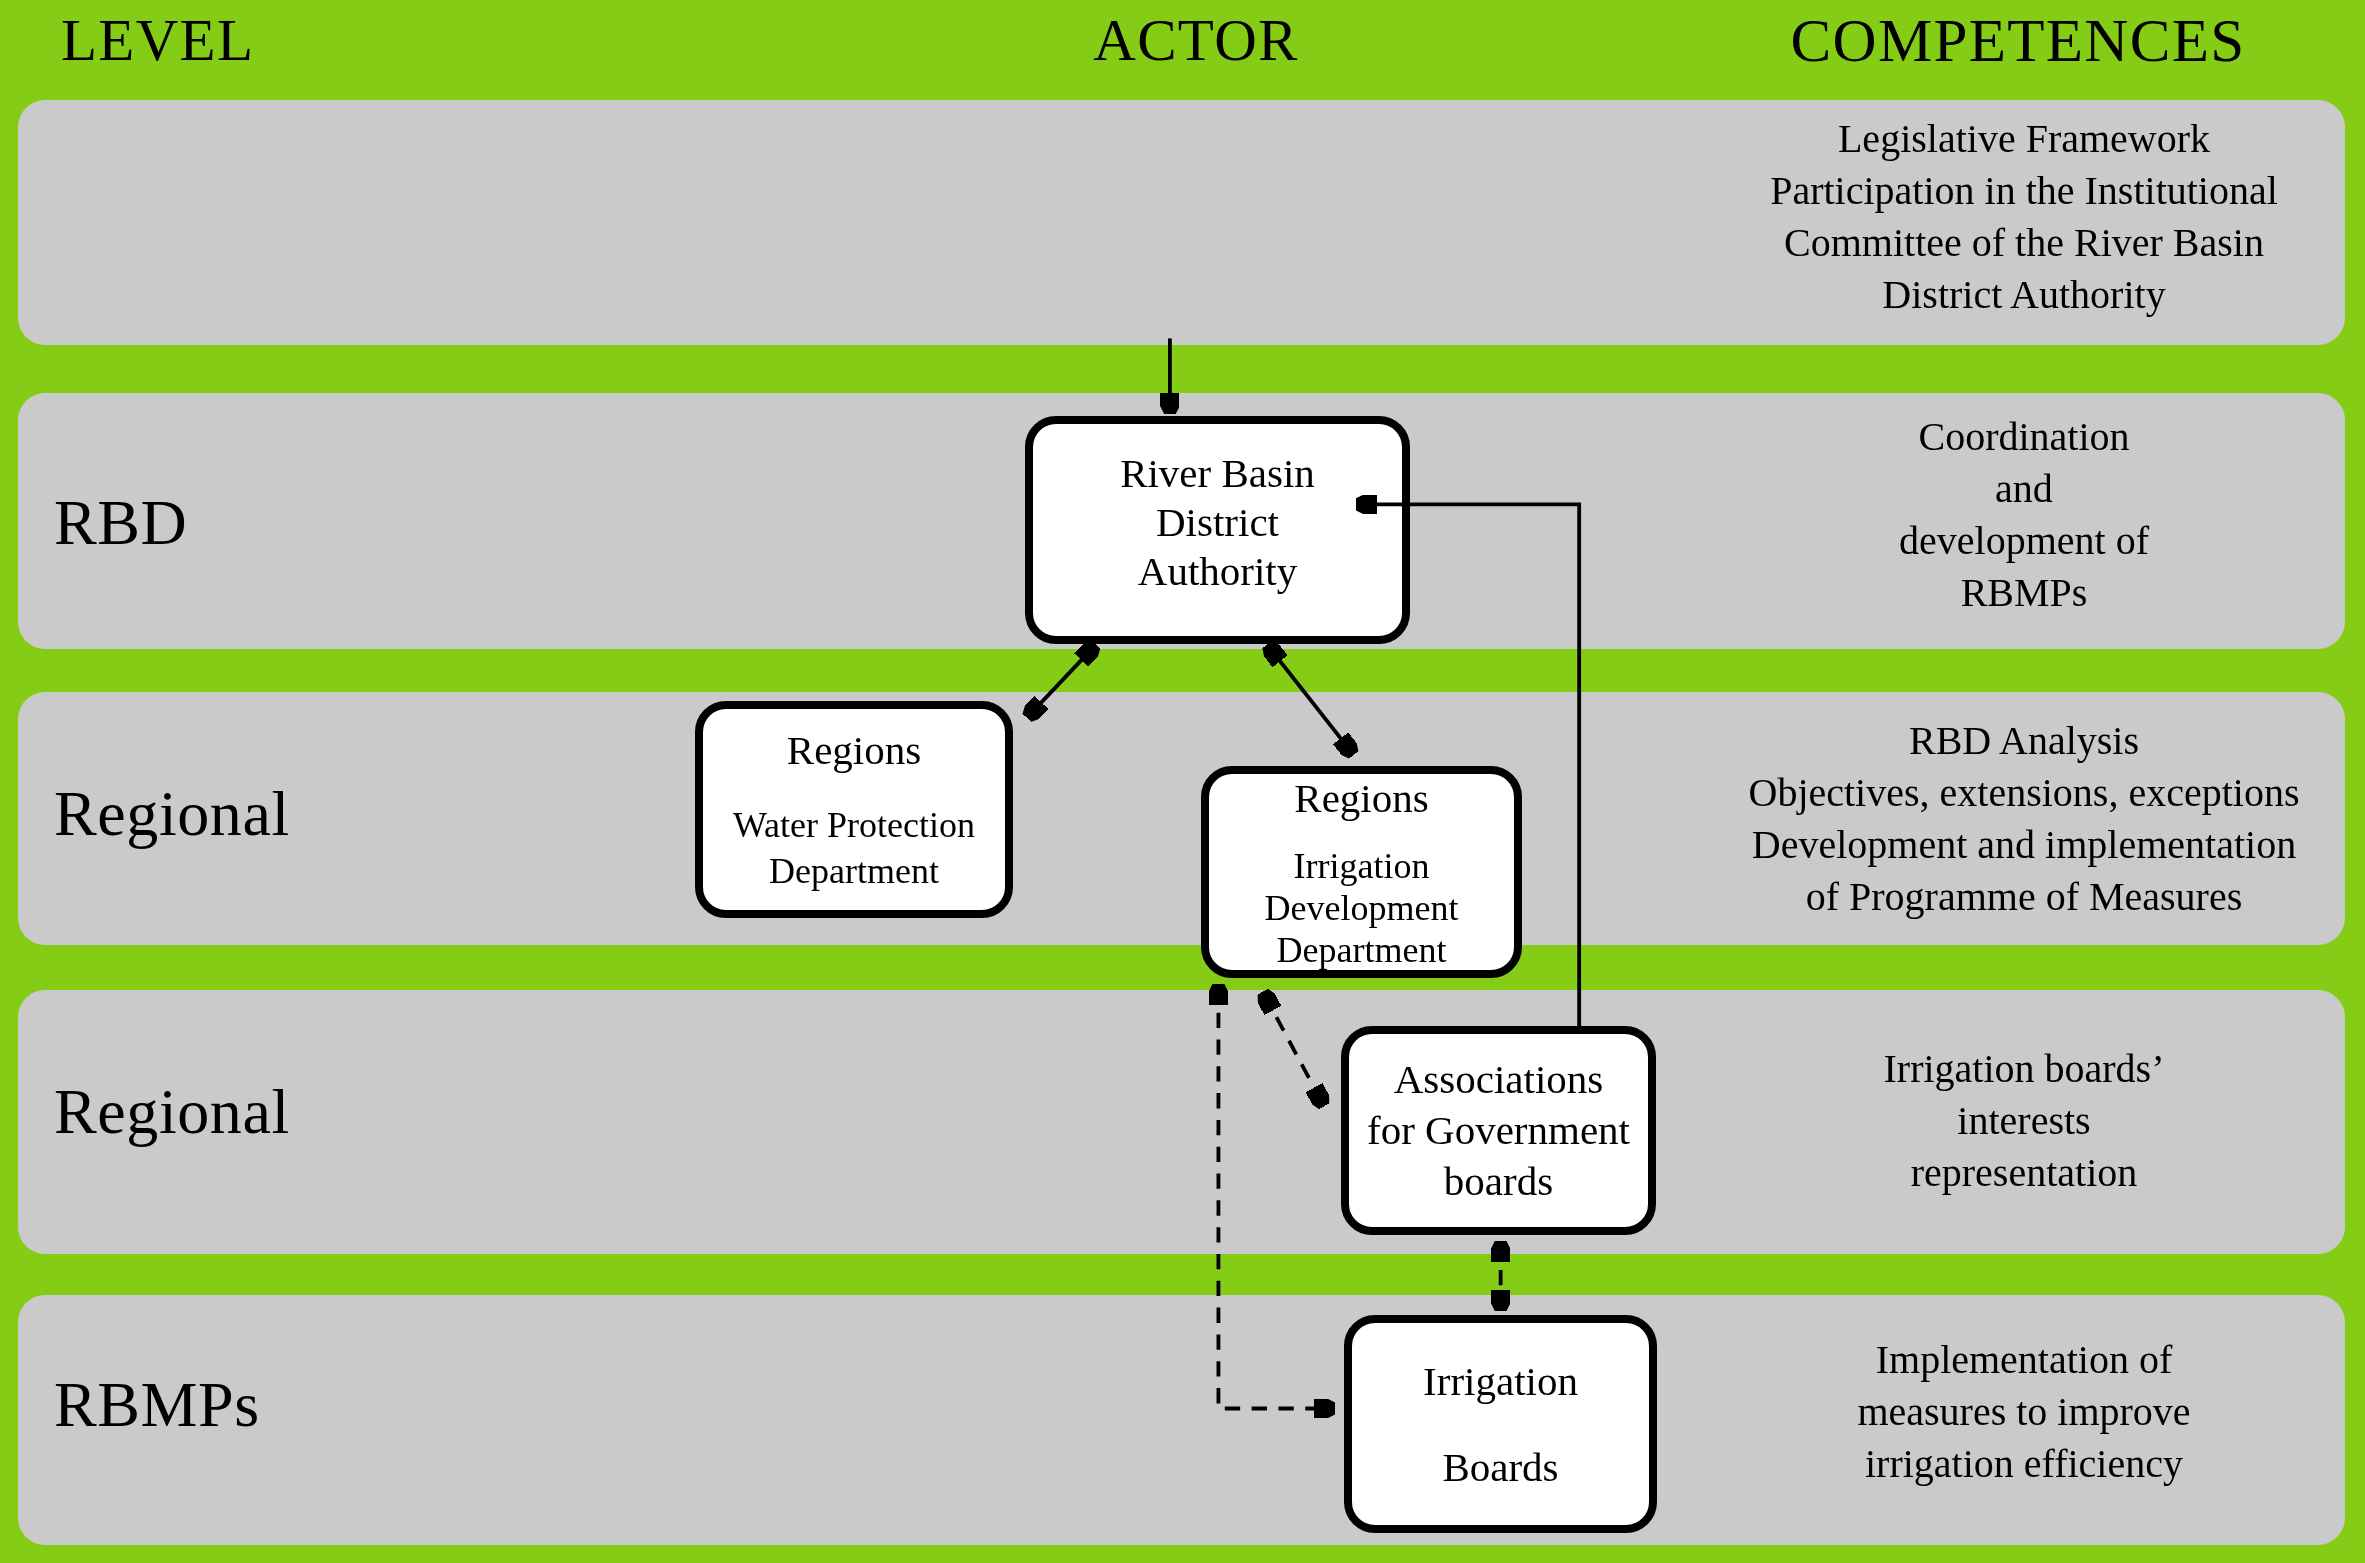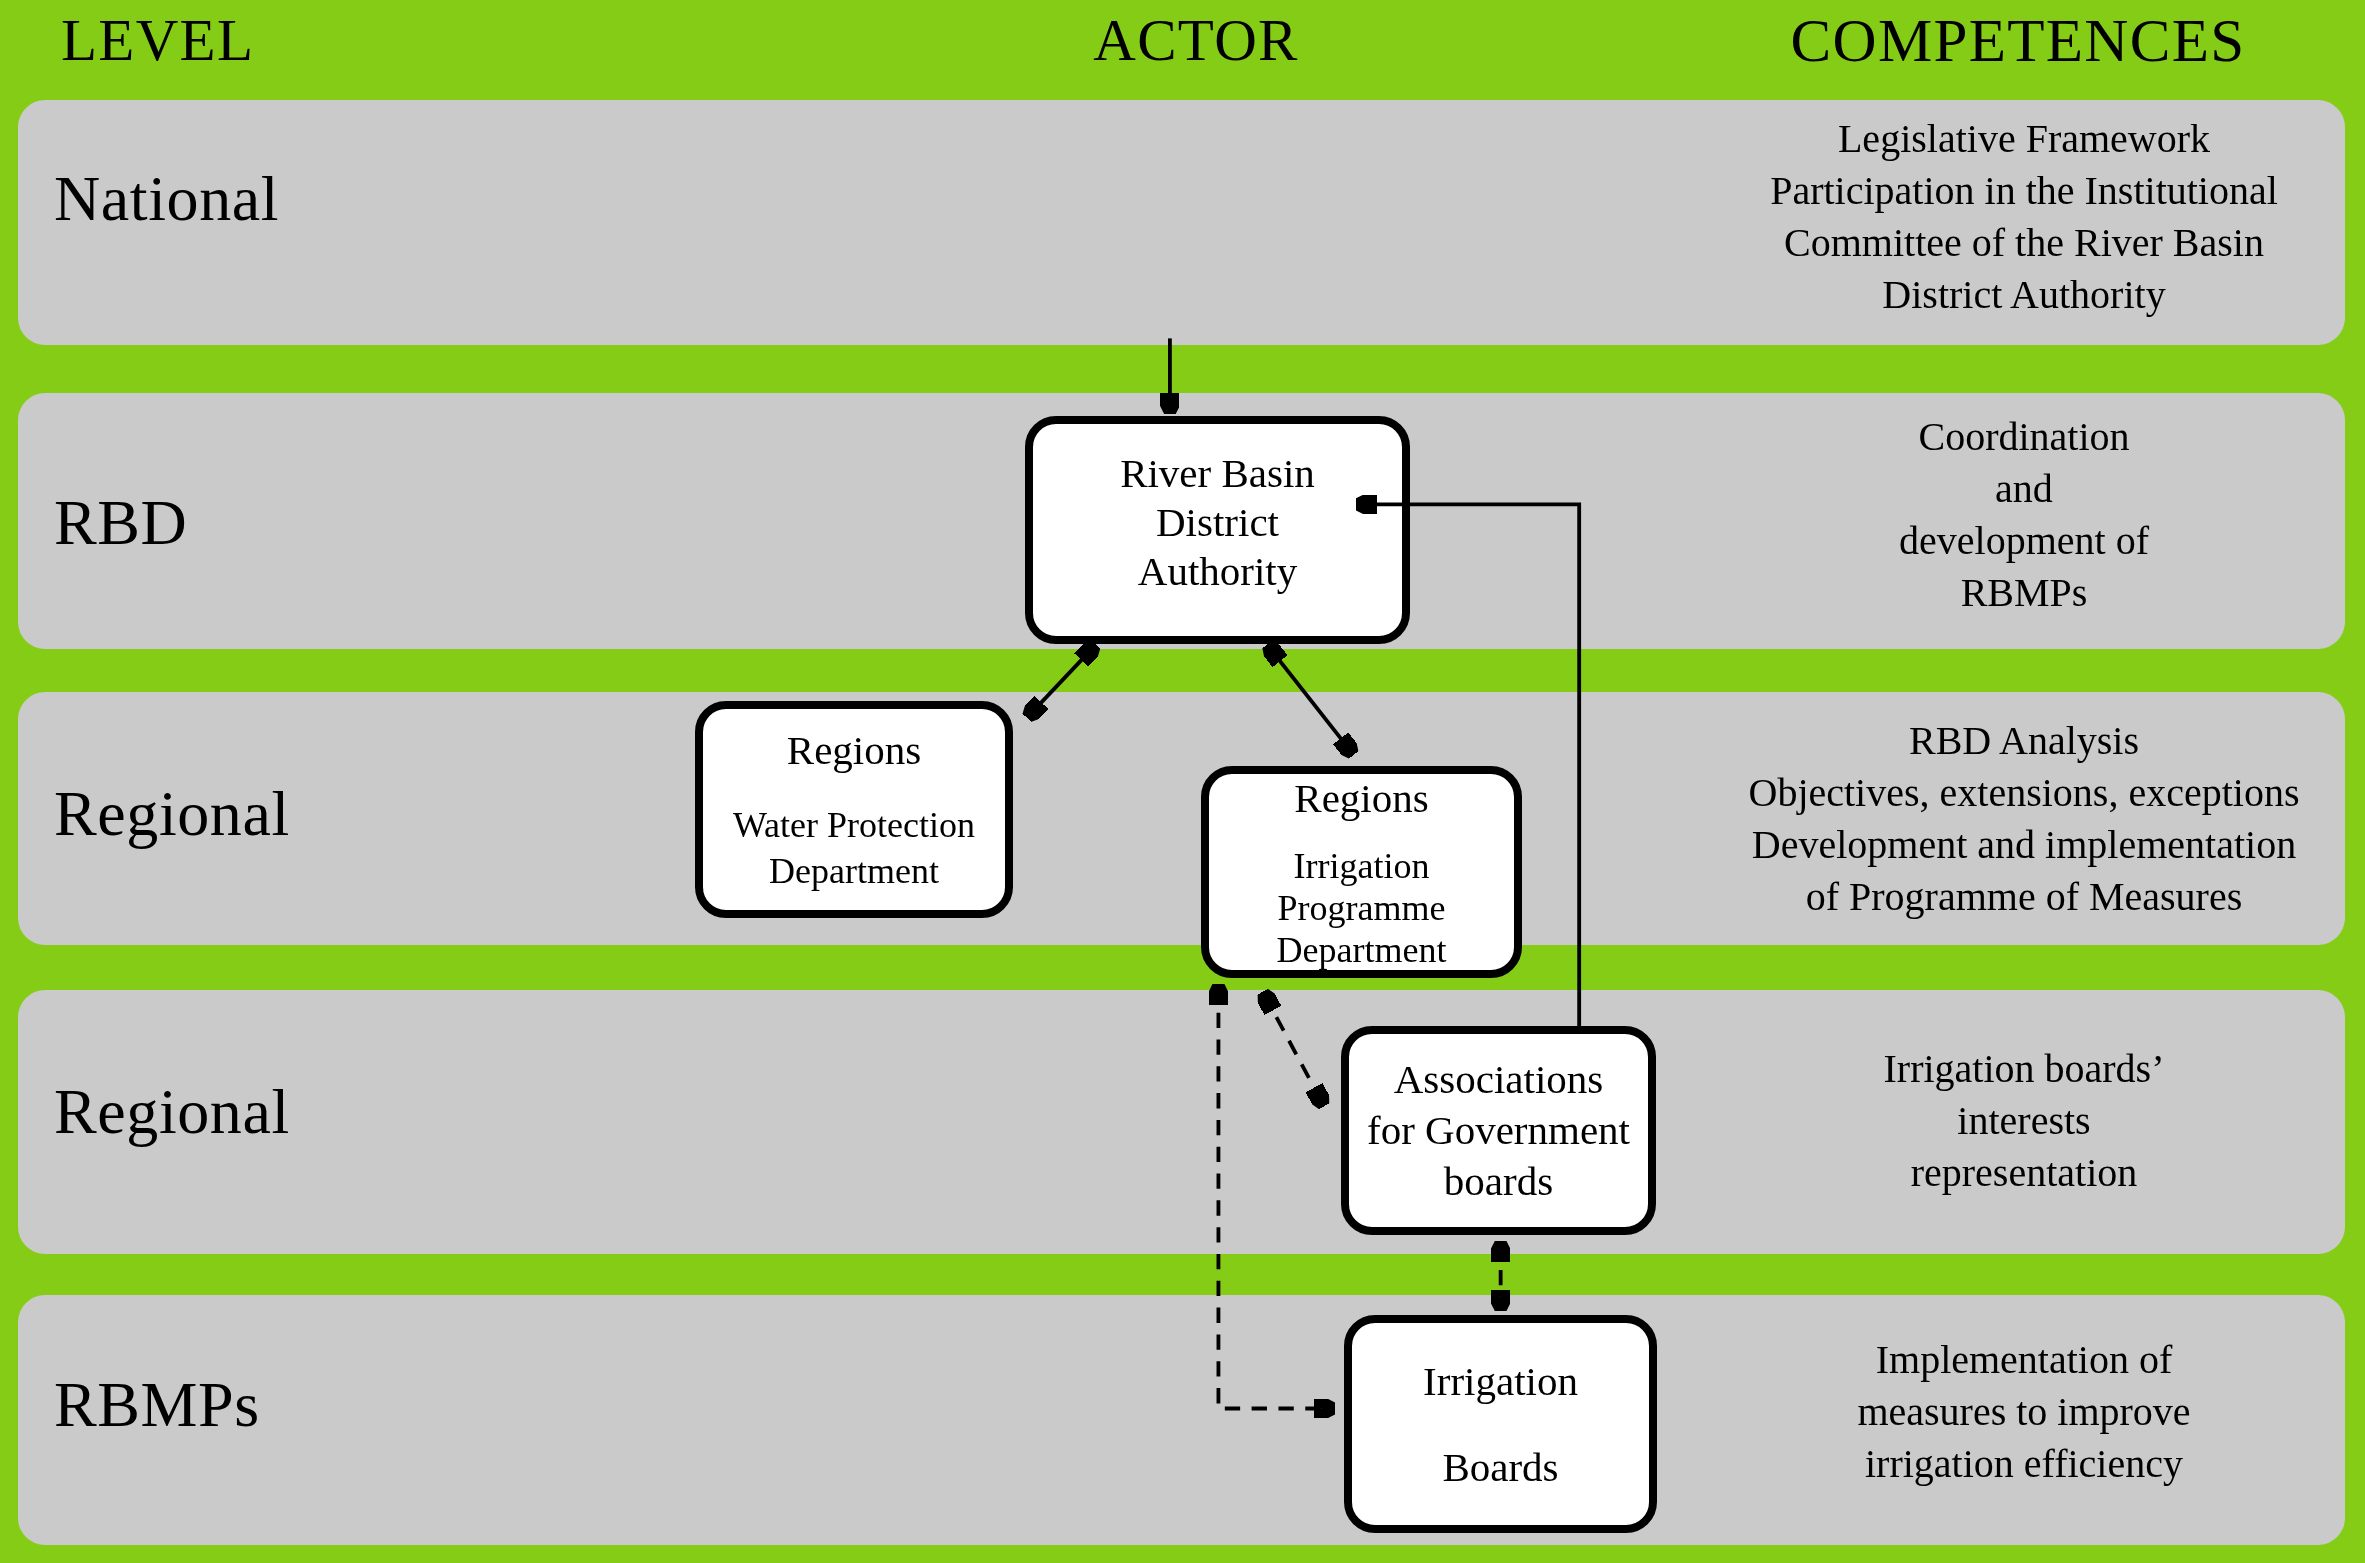--- a/index.html
+++ b/index.html
@@ -85,21 +85,20 @@
   <div class="hdr level">LEVEL</div>
   <div class="hdr actor">ACTOR</div>
   <div class="hdr competences">COMPETENCES</div>
 
   <div class="band national"></div>
   <div class="band rbd"></div>
   <div class="band regional1"></div>
   <div class="band regional2"></div>
   <div class="band local"></div>
 
-  <div class="lvl national">National</div>
   <div class="lvl rbd">RBD</div>
   <div class="lvl regional1">Regional</div>
   <div class="lvl regional2">Regional</div>
   <div class="lvl local">RBMPs</div>
 
   <div class="comp national">
     <div>Legislative Framework</div>
     <div>Participation in the Institutional</div>
     <div>Committee of the River Basin</div>
     <div>District Authority</div>
@@ -136,21 +135,21 @@
 
   <div class="abox box-wpd">
     <span class="title">Regions</span>
     <span class="sub">Water Protection</span>
     <span class="sub">Department</span>
   </div>
 
   <div class="abox box-imd">
     <span class="title">Regions</span>
     <span class="sub">Irrigation</span>
-    <span class="sub">Programme</span>
+    <span class="sub">Development</span>
     <span class="sub">Department</span>
   </div>
 
   <div class="abox box-assoc">
     <span>Associations</span>
     <span>for Government</span>
     <span>boards</span>
   </div>
 
   <div class="abox box-boards">

